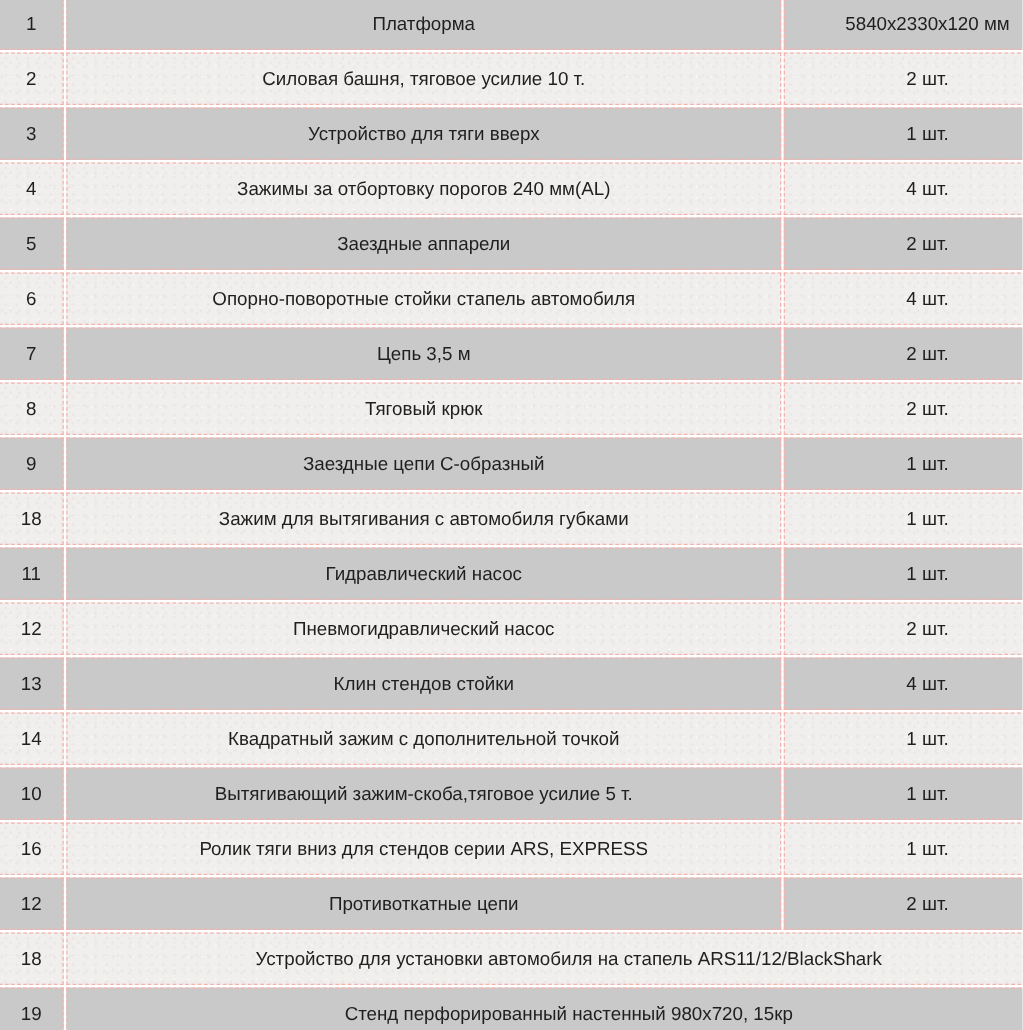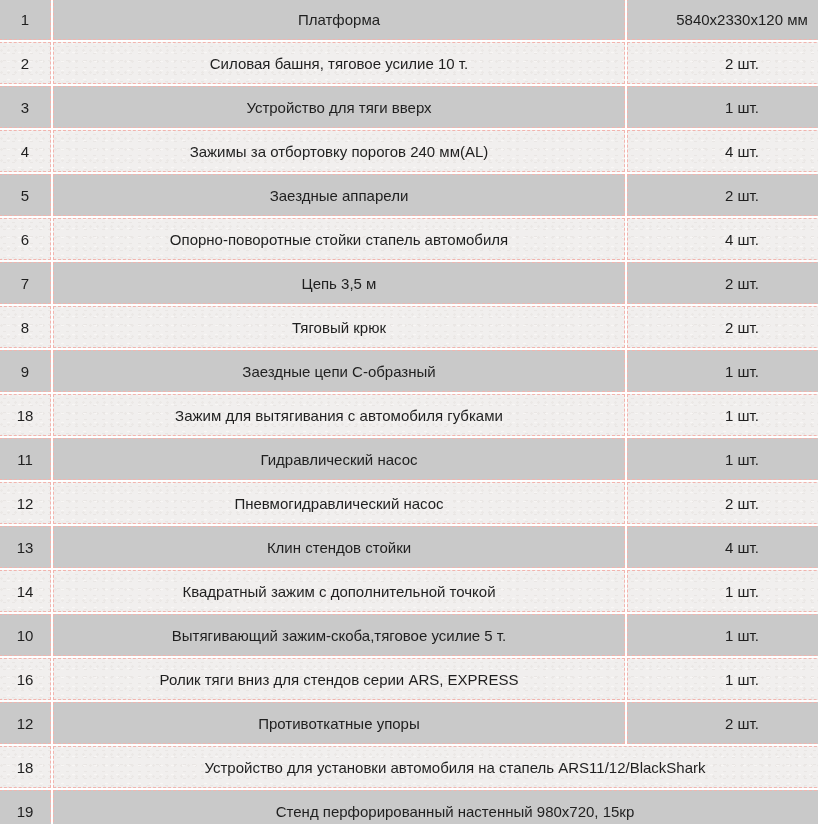--- a/index.html
+++ b/index.html
@@ -134,21 +134,21 @@
         <td>Вытягивающий зажим-скоба,тяговое усилие 5 т.</td>
         <td>1 шт.</td>
       </tr>
       <tr class="even">
         <td>16</td>
         <td>Ролик тяги вниз для стендов серии ARS, EXPRESS</td>
         <td>1 шт.</td>
       </tr>
       <tr class="odd">
         <td>12</td>
-        <td>Противоткатные упоры</td>
+        <td>Противоткатные цепи</td>
         <td>2 шт.</td>
       </tr>
       <tr class="even">
         <td>18</td>
         <td colspan="2">Устройство для установки автомобиля на стапель ARS11/12/BlackShark</td>
       </tr>
       <tr class="odd">
         <td>19</td>
         <td colspan="2">Стенд перфорированный настенный 980x720, 15кр</td>
       </tr>

